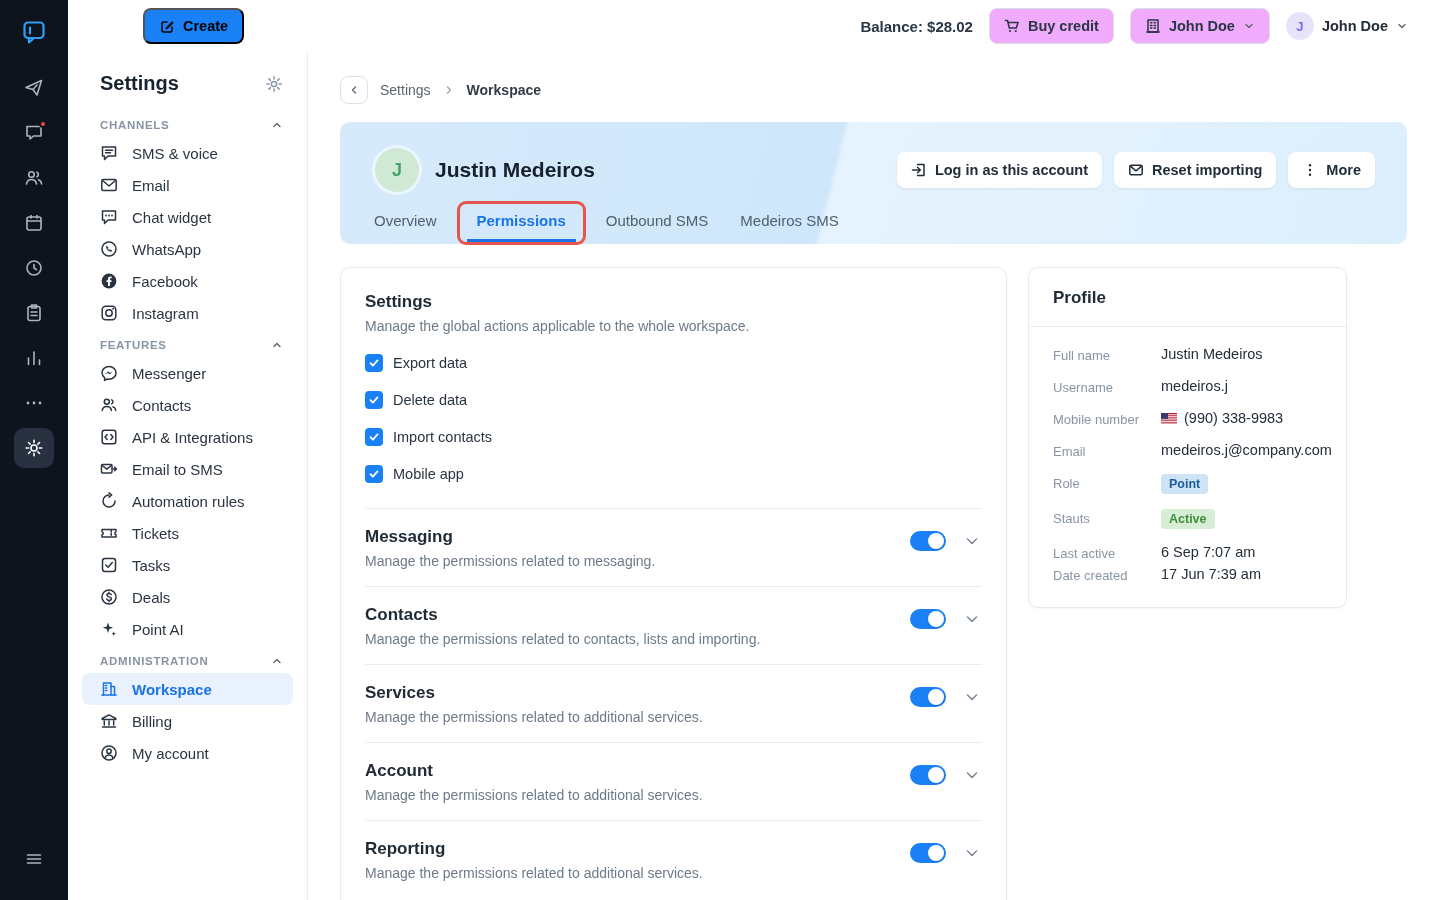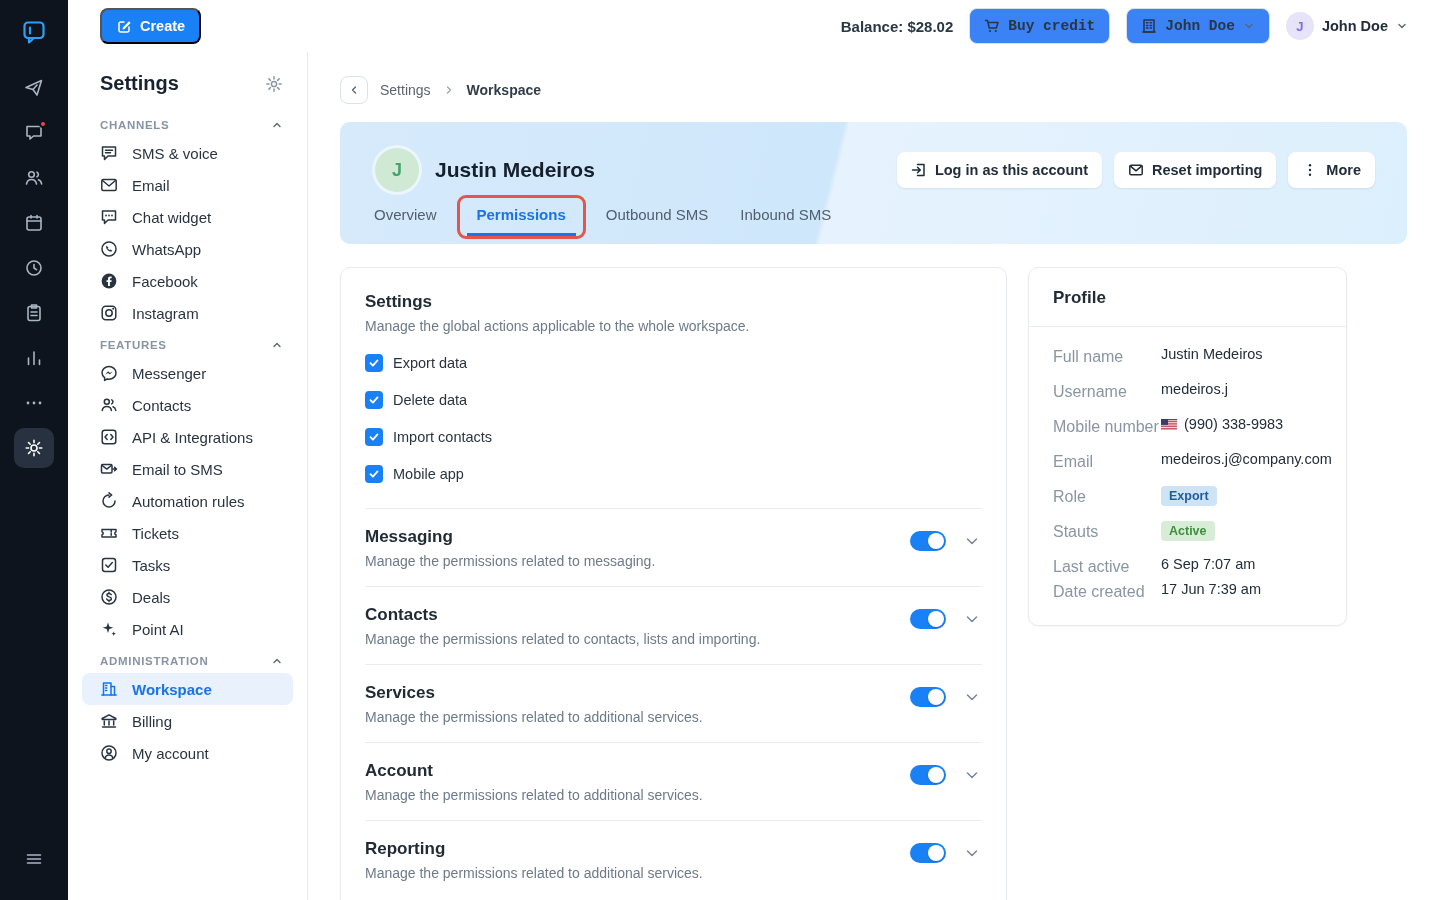--- a/index.html
+++ b/index.html
@@ -27,22 +27,22 @@
   .rail-btn .dot{position:absolute;top:7px;right:7px;width:8px;height:8px;border-radius:50%;background:#ef4444;border:2px solid var(--rail-bg);}
   .rail-spacer{flex:1;}
   .ri{width:20px;height:20px;stroke:currentColor;fill:none;stroke-width:1.6;stroke-linecap:round;stroke-linejoin:round;}
 
   
   .shell{flex:1;display:flex;flex-direction:column;min-width:0;}
 
   
   .topbar{height:52px;flex:none;display:flex;align-items:center;padding:0 32px;background:#fff;}
   .btn{display:inline-flex;align-items:center;gap:8px;height:36px;padding:0 14px;border-radius:8px;font-size:14.5px;font-weight:600;cursor:pointer;white-space:nowrap;}
-  .btn-primary{background:var(--accent);color:#ffffff;}
-  .btn-outline{background:#3b82f6;border:1px solid var(--border-1);color:#2a3644;font-family:Liberation Mono, monospace;}
+  .btn-primary{background:var(--accent);color:#000000;margin-left:43px;}
+  .btn-outline{background:#f0abfc;border:1px solid var(--border-1);color:#2a3644;}
   .topbar-right{margin-left:auto;display:flex;align-items:center;gap:16px;}
   .balance{font-size:15px;font-weight:600;color:#2a3644;}
   .user-chip{display:flex;align-items:center;gap:8px;cursor:pointer;}
   .avatar-sm{width:28px;height:28px;border-radius:50%;background:#e7e4fa;color:#7a70e8;font-size:13px;font-weight:700;display:flex;align-items:center;justify-content:center;}
   .user-chip .name{font-size:14.5px;font-weight:700;color:#222d3a;}
   .ti{width:16px;height:16px;stroke:currentColor;fill:none;stroke-width:1.5;stroke-linecap:round;stroke-linejoin:round;}
   .chev{width:12px;height:12px;stroke:#5b6673;fill:none;stroke-width:1.8;stroke-linecap:round;stroke-linejoin:round;}
 
   .body-row{flex:1;display:flex;min-height:0;}
 
@@ -66,21 +66,21 @@
   .bc-sep{color:#9aa5b1;}
 
   
   .header-card{margin-top:18px;height:122px;border-radius:10px;position:relative;
     background:linear-gradient(104deg,#d6eafb 0%,#cfe7fb 46%,#e6f3fe 46.5%,#dceffc 100%);}
   .hc-top{display:flex;align-items:center;padding:26px 32px 0 35px;gap:16px;}
   .avatar-lg{width:44px;height:44px;border-radius:50%;background:#cfe9d4;color:#47a36b;font-size:18px;font-weight:700;display:flex;align-items:center;justify-content:center;box-shadow:0 0 0 3px rgba(255,255,255,.55);}
   .hc-name{font-size:21px;font-weight:700;color:#16202c;}
   .hc-actions{margin-left:auto;display:flex;gap:12px;align-items:center;}
   .hc-actions .btn{background:#fff;border:none;box-shadow:0 1px 2px rgba(16,24,40,.08);color:#222d3a;}
-  .tabs{position:absolute;left:32px;bottom:8px;display:flex;gap:28px;}
+  .tabs{position:absolute;left:32px;bottom:2px;display:flex;gap:28px;}
   .tab{font-size:15px;font-weight:500;color:#51606f;padding:0 2px 13px;cursor:pointer;position:relative;}
   .tab.active{color:var(--accent-dark);font-weight:700;border-bottom:3px solid var(--accent-dark);padding:0 10px 10px;}
   .tab-annotation{position:absolute;left:-10px;right:-10px;top:-11px;bottom:-6px;border:3px solid var(--annotation);border-radius:9px;pointer-events:none;}
 
   
   .cols{margin-top:23px;display:flex;gap:21px;align-items:flex-start;}
   .card{background:#fff;border:1px solid #e7eaef;border-radius:10px;box-shadow:0 1px 2px rgba(16,24,40,.04);}
   .perm-card{width:667px;padding:24px;}
   .block-title{font-size:17px;font-weight:700;color:#212b36;}
   .block-sub{font-size:14px;color:#6d7a89;margin-top:6px;}
@@ -96,21 +96,21 @@
   .toggle .knob{position:absolute;top:2px;right:2px;width:16px;height:16px;border-radius:50%;background:#fff;box-shadow:0 1px 2px rgba(0,0,0,.15);}
   .expand-btn{color:#7a8694;cursor:pointer;background:none;border:none;padding:2px;}
 
   
   .profile-card{width:319px;}
   .pc-head{padding:20px 24px 18px;font-size:17px;font-weight:700;color:#212b36;border-bottom:1px solid var(--border-2);}
   .pc-body{padding:19px 24px 24px;}
   .p-row{display:flex;align-items:flex-start;margin-bottom:15px;}
   .p-row.tight{margin-bottom:5px;}
   .p-row.last{margin-bottom:0;}
-  .p-label{width:108px;flex:none;font-size:16px;color:#8a95a3;padding-top:2px;}
+  .p-label{width:108px;flex:none;font-size:13px;color:#8a95a3;padding-top:2px;}
   .p-value{font-size:14.5px;color:#232e3a;display:flex;align-items:center;gap:7px;}
   .badge{display:inline-block;font-size:12.5px;font-weight:700;padding:3px 8px;border-radius:4px;}
   .badge-blue{background:#cfe3f7;color:#1d5c9e;}
   .badge-green{background:#d7edd5;color:#3f8f3f;text-align:center;}
 </style>
 </head>
 <body>
 
 <div class="app">
 
@@ -438,21 +438,21 @@
               </button>
             </div>
           </div>
           <div class="tabs">
             <span class="tab">Overview</span>
             <span class="tab active">
               <span>Permissions</span>
               <span class="tab-annotation"></span>
             </span>
             <span class="tab">Outbound SMS</span>
-            <span class="tab">Inbound SMS</span>
+            <span class="tab">Medeiros SMS</span>
           </div>
         </section>
 
         <div class="cols">
 
           <section class="card perm-card">
             <h2 class="block-title">Settings</h2>
             <p class="block-sub">Manage the global actions applicable to the whole workspace.</p>
 
             <div class="check-row" style="margin-top:17px;">
@@ -598,21 +598,21 @@
                   <span>(990) 338-9983</span>
                 </span>
               </div>
               <div class="p-row">
                 <span class="p-label">Email</span>
                 <span class="p-value">medeiros.j@company.com</span>
               </div>
               <div class="p-row">
                 <span class="p-label">Role</span>
                 <span class="p-value">
-                  <span class="badge badge-blue">Export</span>
+                  <span class="badge badge-blue">Point</span>
                 </span>
               </div>
               <div class="p-row">
                 <span class="p-label">Stauts</span>
                 <span class="p-value">
                   <span class="badge badge-green">Active</span>
                 </span>
               </div>
               <div class="p-row tight">
                 <span class="p-label">Last active</span>

